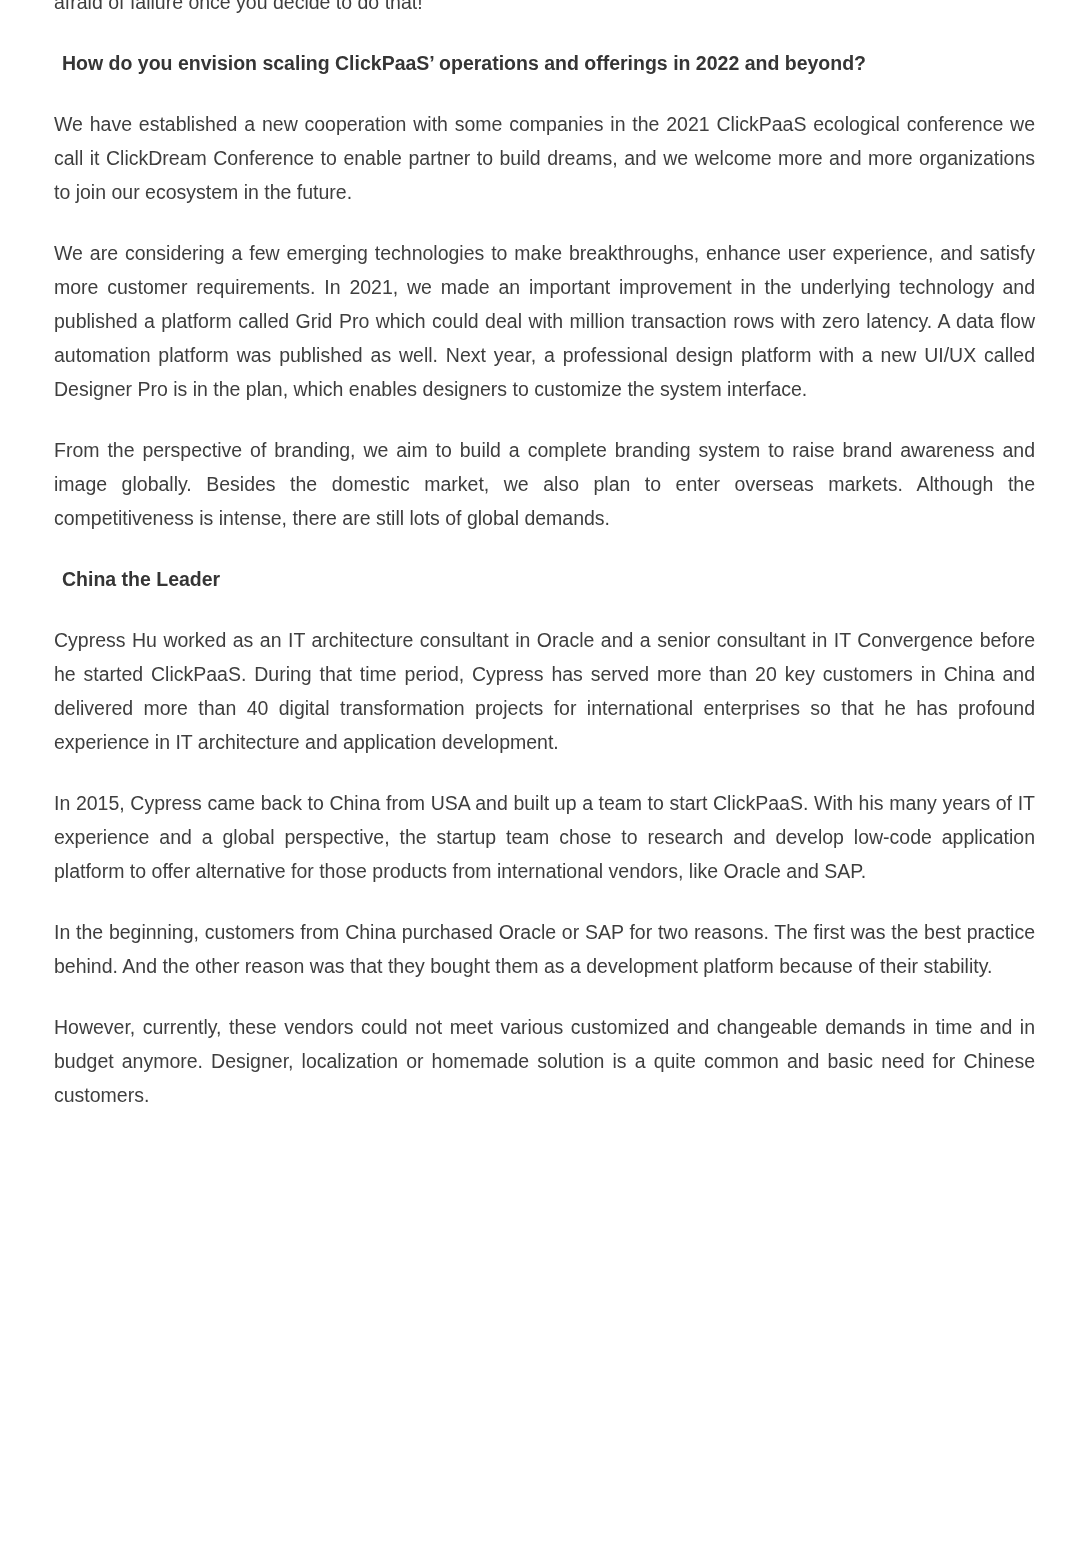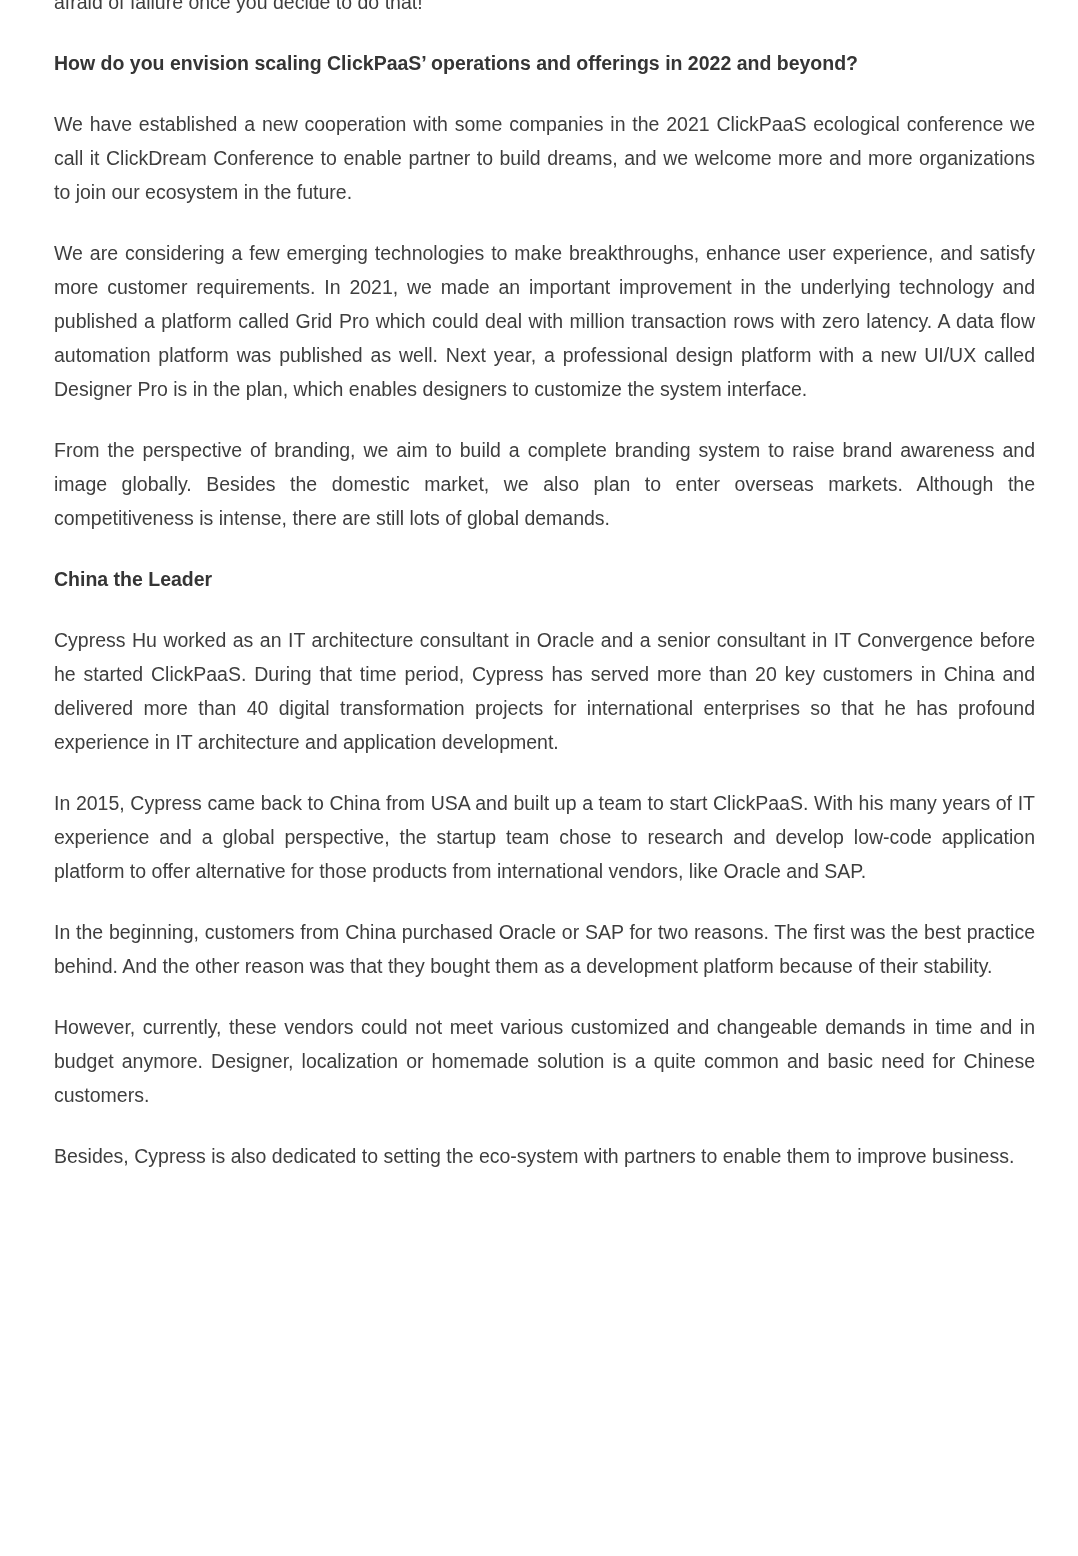--- a/index.html
+++ b/index.html
@@ -23,21 +23,21 @@
   }
   .para {
     margin: 27px 0;
     text-align: justify;
   }
   .para.cutoff {
     
     margin-top: -15px;
   }
   .heading {
-    margin: 27px 0;
+    margin: 27px 8px;
     font-size: 19.5px;
     line-height: 34px;
     font-weight: 700;
     color: #353535;
     text-align: left;
   }
 </style>
 </head>
 <body>
 
@@ -58,15 +58,14 @@
 
   <p class="para">Cypress Hu worked as an IT architecture consultant in Oracle and a senior consultant in IT Convergence before he started ClickPaaS. During that time period, Cypress has served more than 20 key customers in China and delivered more than 40 digital transformation projects for international enterprises so that he has profound experience in IT architecture and application development.</p>
 
   <p class="para">In 2015, Cypress came back to China from USA and built up a team to start ClickPaaS. With his many years of IT experience and a global perspective, the startup team chose to research and develop low-code application platform to offer alternative for those products from international vendors, like Oracle and SAP.</p>
 
   <p class="para">In the beginning, customers from China purchased Oracle or SAP for two reasons. The first was the best practice behind. And the other reason was that they bought them as a development platform because of their stability.</p>
 
   <p class="para">However, currently, these vendors could not meet various customized and changeable demands in time and in budget anymore. Designer, localization or homemade solution is a quite common and basic need for Chinese customers.</p>
 
 
-  <p class="para">Besides, Cypress is also dedicated to setting the eco-system with partners to enable them to improve business.</p>
 
 </div>
 
 </body></html>

